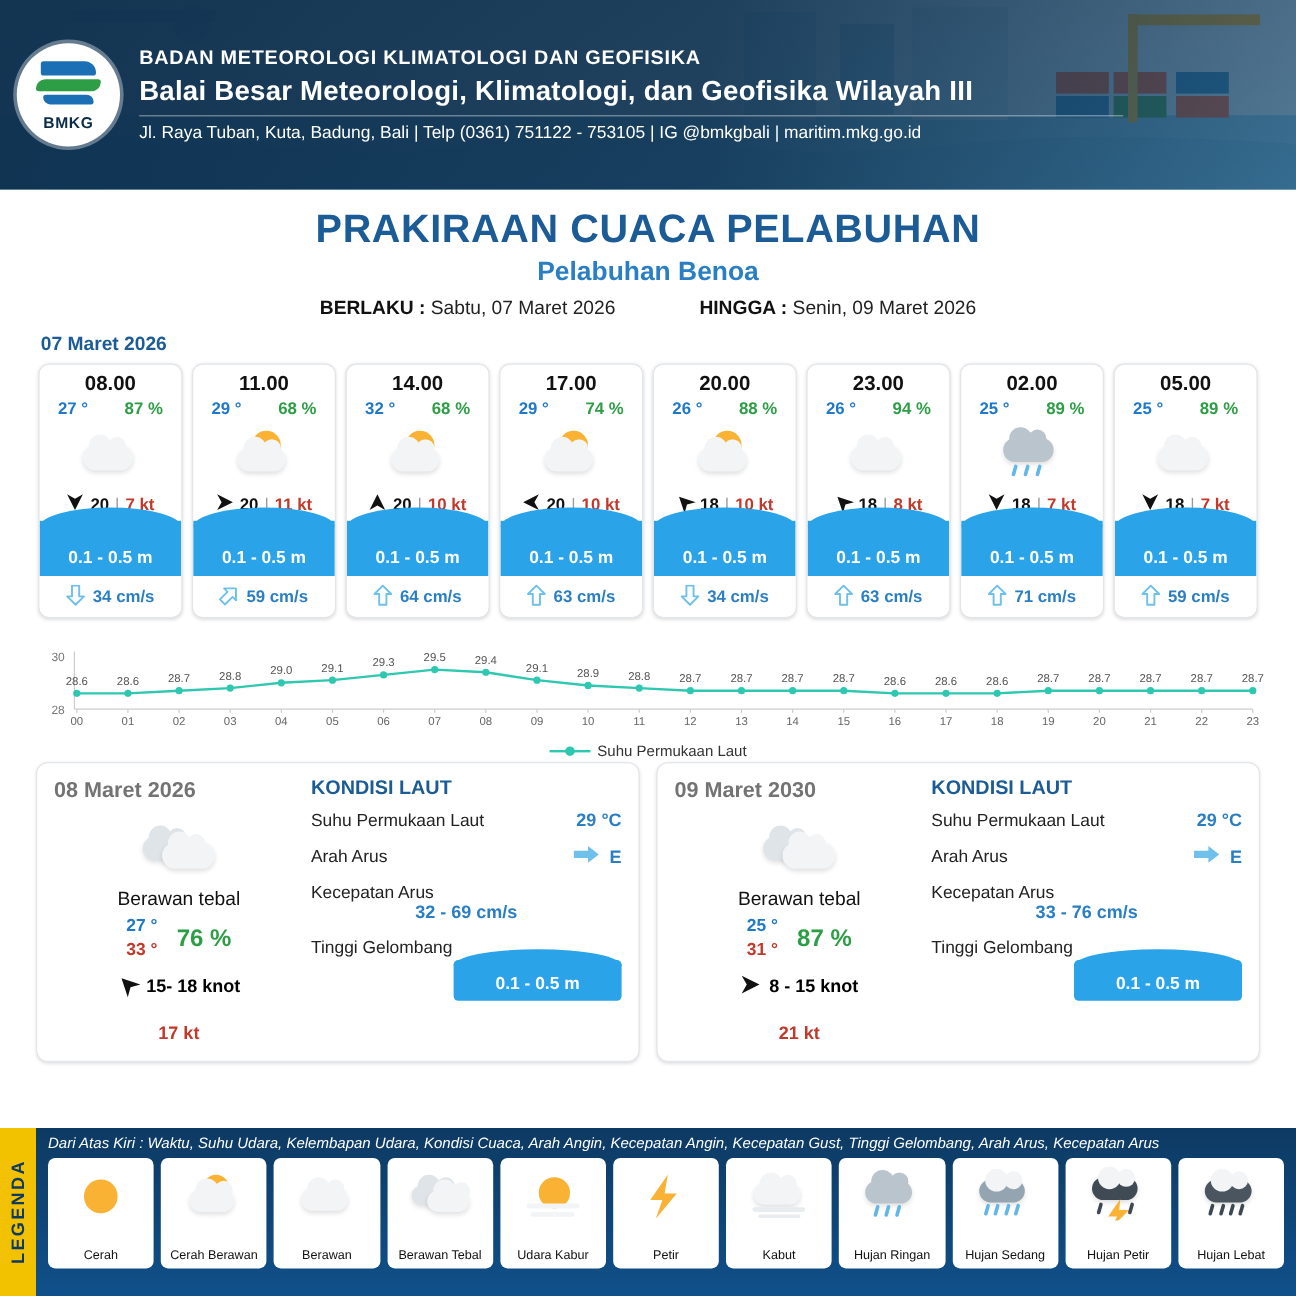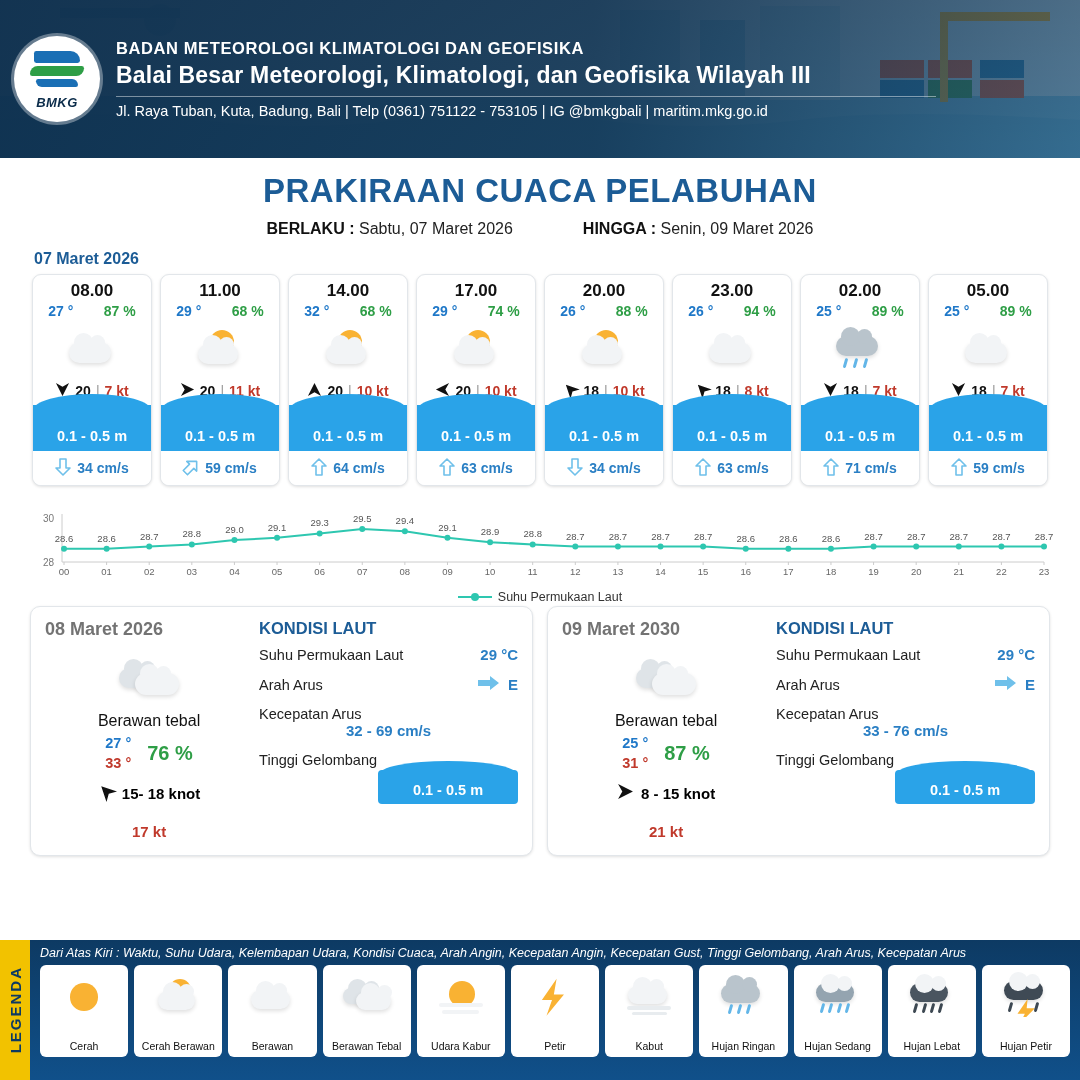--- a/index.html
+++ b/index.html
@@ -33,21 +33,21 @@
     width:86px; height:86px; border-radius:50%;
     background:#ffffff;
     display:flex; flex-direction:column; align-items:center; justify-content:center;
     margin-right:16px; flex:0 0 auto;
     box-shadow:0 0 0 3px rgba(255,255,255,.35);
   }
   .logo .sym { width:58px; height:42px; position:relative; }
   .logo .sym .b1 { position:absolute; left:6px; top:2px; width:46px; height:12px; background:#1a6fb5; border-radius:3px 12px 3px 3px; }
   .logo .sym .b2 { position:absolute; left:2px; top:17px; width:54px; height:10px; background:#2e9e46; border-radius:10px 3px 10px 3px; }
   .logo .sym .b3 { position:absolute; left:8px; top:30px; width:42px; height:8px; background:#1a6fb5; border-radius:3px 8px 3px 8px; }
-  .logo .txt { font-size:13px; font-weight:bold; color:#0b2c4a; letter-spacing:.5px; margin-top:4px;font-style:italic; }
+  .logo .txt { font-size:13px; font-weight:bold; color:#0b2c4a; letter-spacing:.5px; margin-top:4px; }
   .hdr-text { color:#fff; }
   .hdr-line1 { font-size:16.5px; font-weight:bold; letter-spacing:.6px; }
   .hdr-line2 { font-size:23px; font-weight:bold; margin-top:4px; letter-spacing:.2px; }
   .hdr-rule { height:1px; background:rgba(255,255,255,.45); margin:7px 0 6px; width:820px; }
   .hdr-line3 { font-size:14.5px; }
 
   
   .title-wrap { text-align:center; padding-top:14px; }
   .title-main {
     font-size:33px; font-weight:bold; color:#1c5c96; letter-spacing:.5px;
@@ -220,20 +220,21 @@
       <div class="hdr-line1">BADAN METEOROLOGI KLIMATOLOGI DAN GEOFISIKA</div>
       <div class="hdr-line2">Balai Besar Meteorologi, Klimatologi, dan Geofisika Wilayah III</div>
       <div class="hdr-rule"></div>
       <div class="hdr-line3">Jl. Raya Tuban, Kuta, Badung, Bali | Telp (0361) 751122 - 753105 | IG @bmkgbali | maritim.mkg.go.id</div>
     </div>
   </div>
 </div>
 
 <div class="title-wrap">
   <div class="title-main">PRAKIRAAN CUACA PELABUHAN</div>
+  <div class="title-sub">Pelabuhan Benoa</div>
   <div class="valid-row">
     <div>
       <b>BERLAKU :</b>
       <span>Sabtu, 07 Maret 2026</span>
     </div>
     <div>
       <b>HINGGA :</b>
       <span>Senin, 09 Maret 2026</span>
     </div>
   </div>
@@ -795,37 +796,37 @@
                <div class="rainline" style="left:17.48px;top:26.68px"></div>
                <div class="rainline" style="left:25.76px;top:26.68px"></div>
                <div class="rainline" style="left:34.04px;top:26.68px"></div>
             </div>
           </div>
                  <div class="leg-label">Hujan Sedang</div>
         </div>
         <div class="leg-item">
           <div class="leg-ic">
             <div class="ic" style="width:51.52px;height:40.480000000000004px">
-              <div class="cloudA" style="left:3.68px;top:6.44px;width:38.64px;height:18.400000000000002px;background:#4a5560"></div>
-               <div class="rainline" style="left:8.280000000000001px;top:26.68px;background:#3d4852"></div>
-               <div class="rainline" style="left:16.560000000000002px;top:26.68px;background:#3d4852"></div>
-               <div class="rainline" style="left:24.84px;top:26.68px;background:#3d4852"></div>
-               <div class="rainline" style="left:33.120000000000005px;top:26.68px;background:#3d4852"></div>
-            </div>
-          </div>
-                 <div class="leg-label">Hujan Lebat</div>
-        </div>
-        <div class="leg-item">
-          <div class="leg-ic">
-            <div class="ic" style="width:51.52px;height:40.480000000000004px">
               <div class="cloudA" style="left:3.68px;top:4.6000000000000005px;width:38.64px;height:18.400000000000002px;background:#3f4a55"></div>
                <svg width="51.52" height="40.480000000000004" style="position:absolute;left:0;top:0">
                 <polygon points="27.6,22.080000000000002 17.48,36.800000000000004 24.84,36.800000000000004 20.240000000000002,46 34.96,31.28 26.68,31.28" fill="#f9b233"></polygon>
               </svg>
                <div class="rainline" style="left:9.200000000000001px;top:24.84px;background:#3d4852"></div>
                <div class="rainline" style="left:34.96px;top:24.84px;background:#3d4852"></div>
             </div>
           </div>
                  <div class="leg-label">Hujan Petir</div>
         </div>
+        <div class="leg-item">
+          <div class="leg-ic">
+            <div class="ic" style="width:51.52px;height:40.480000000000004px">
+              <div class="cloudA" style="left:3.68px;top:6.44px;width:38.64px;height:18.400000000000002px;background:#4a5560"></div>
+               <div class="rainline" style="left:8.280000000000001px;top:26.68px;background:#3d4852"></div>
+               <div class="rainline" style="left:16.560000000000002px;top:26.68px;background:#3d4852"></div>
+               <div class="rainline" style="left:24.84px;top:26.68px;background:#3d4852"></div>
+               <div class="rainline" style="left:33.120000000000005px;top:26.68px;background:#3d4852"></div>
+            </div>
+          </div>
+                 <div class="leg-label">Hujan Lebat</div>
+        </div>
       </div>
   </div>
 </div>
 
 </body></html>

